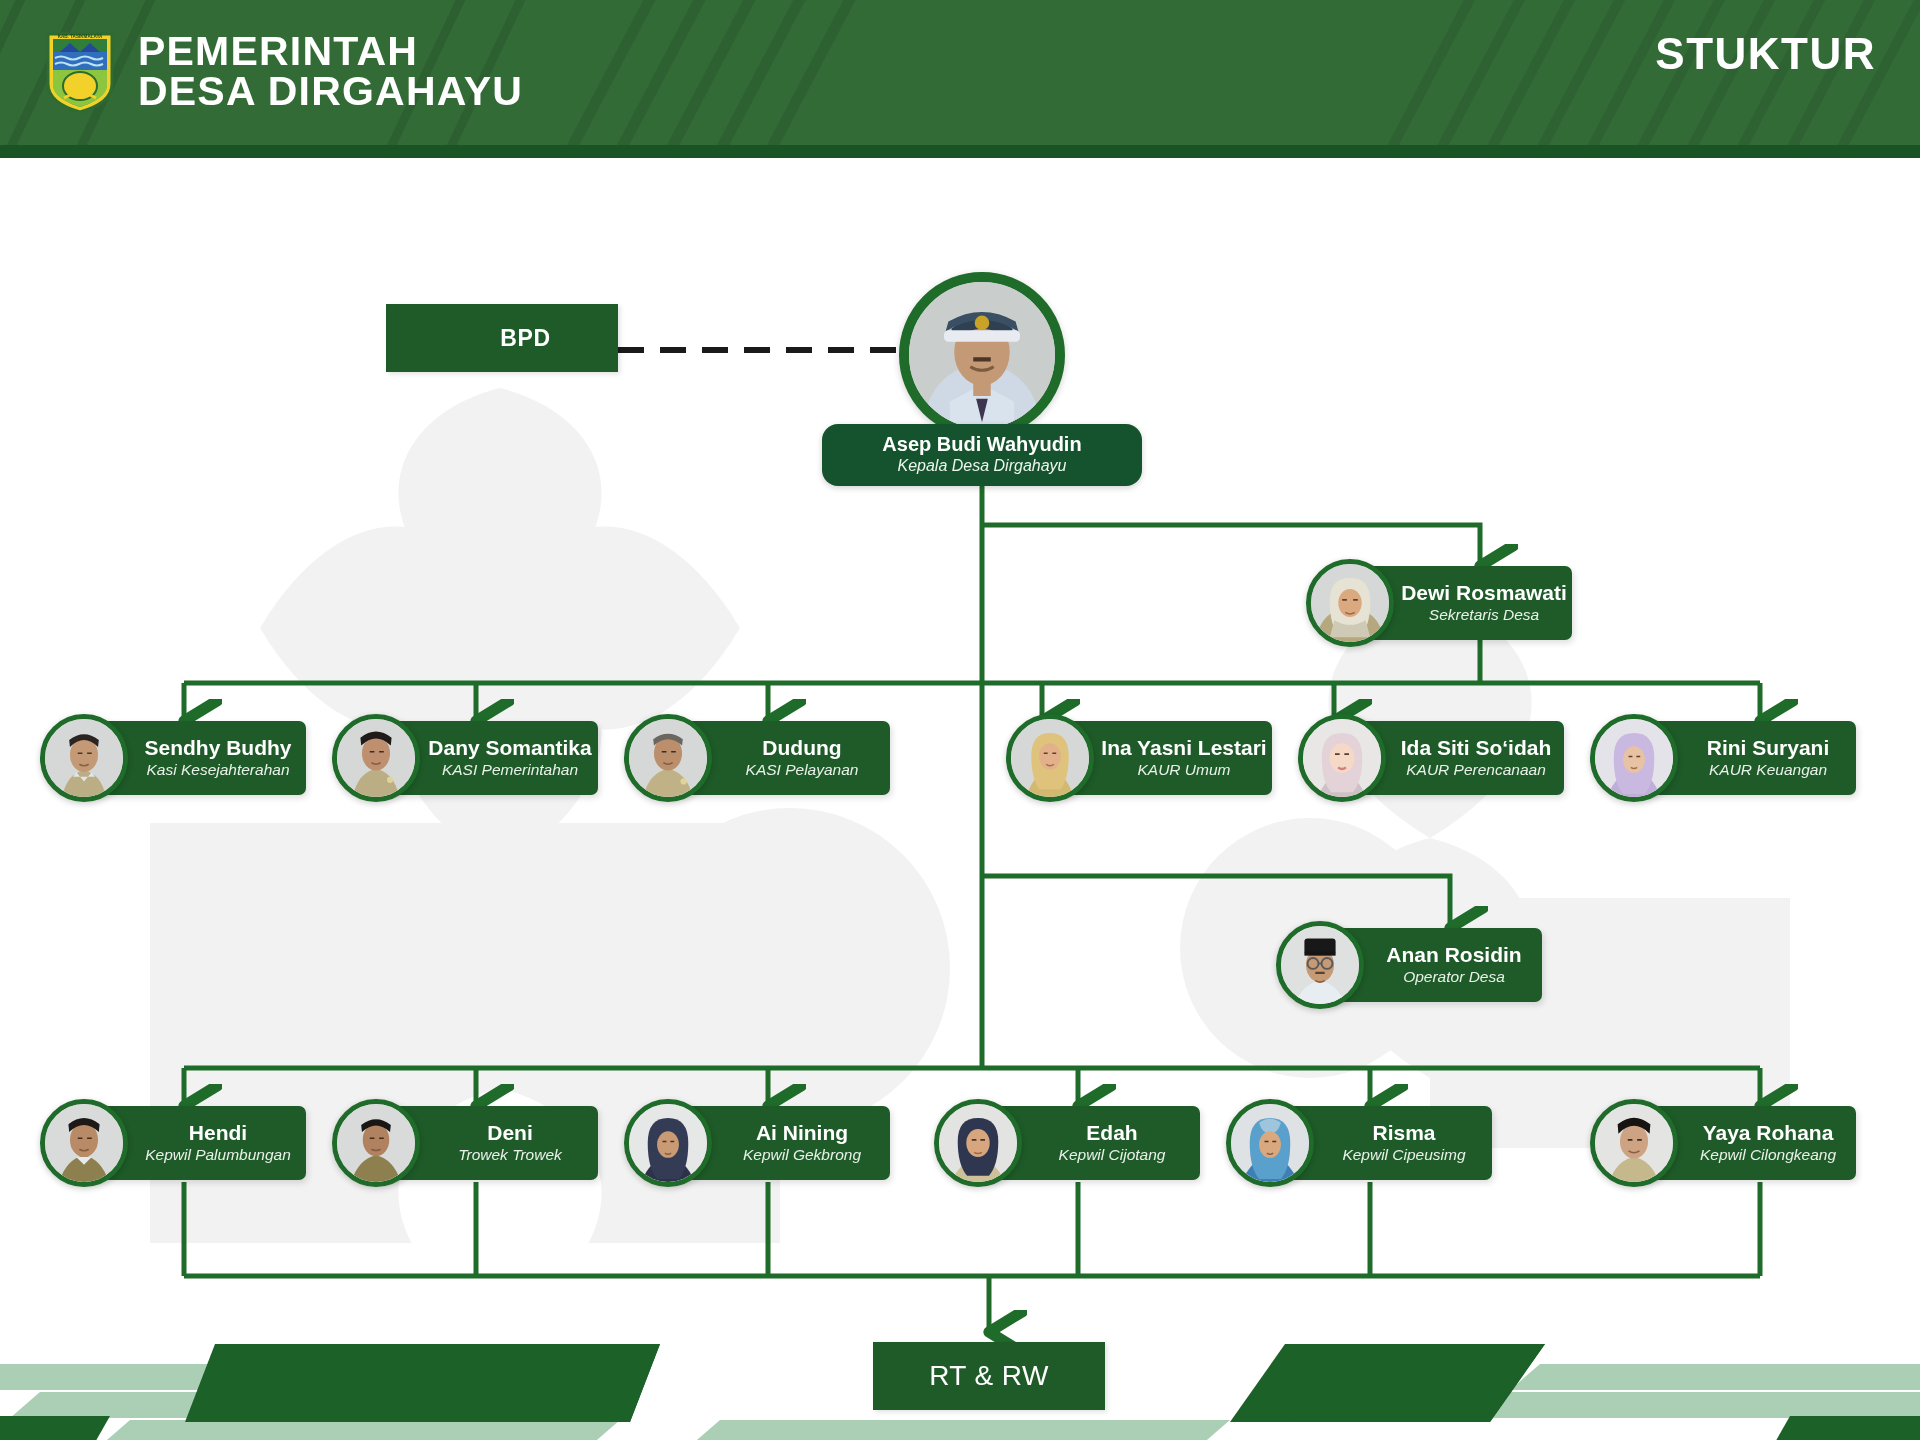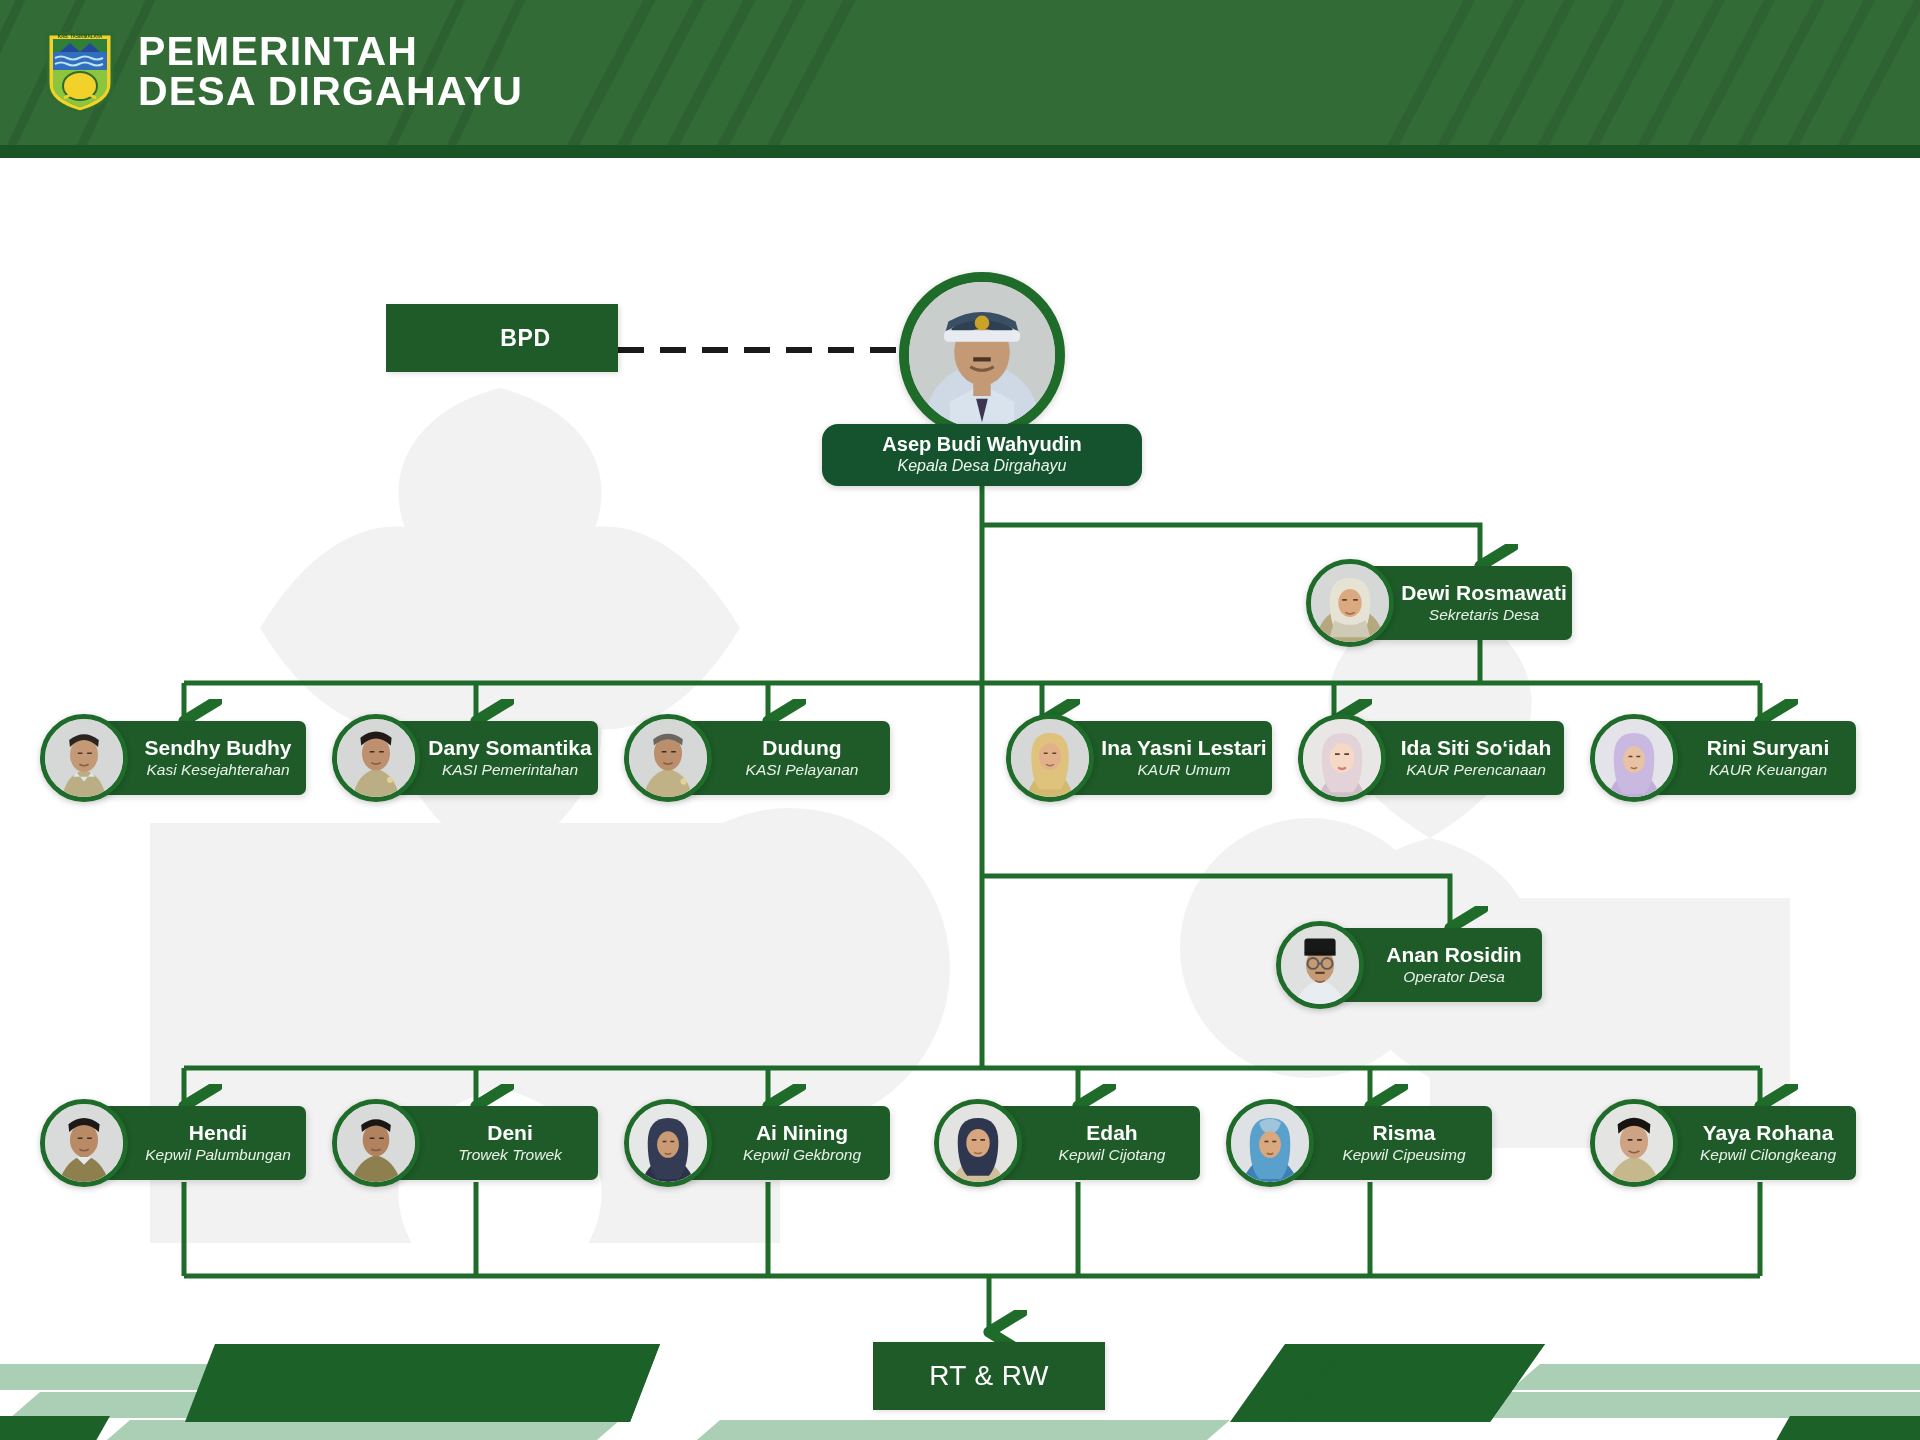--- a/index.html
+++ b/index.html
@@ -234,20 +234,21 @@
       <path d="M20 70 L36 62 L52 70" stroke="#f2d22a" stroke-width="3" fill="none"></path>
       <text x="36" y="10" font-size="4.6" font-family="'Liberation Sans',sans-serif" font-weight="700" fill="#1d4d20" text-anchor="middle">KAB. TASIKMALAYA</text>
     </svg>
     <div class="brand-text">
       <div class="brand-line1">PEMERINTAH</div>
       <div class="brand-line2">DESA DIRGAHAYU</div>
     </div>
   </div>
 
   <div class="header-title">
+    <span>STUKTUR</span>
   </div>
   <div class="header-accent"></div>
 </div>
 
 <svg class="connectors" viewBox="0 0 1920 1440" aria-hidden="true">
   <defs>
     <marker id="arw" viewBox="0 0 12 12" refX="6" refY="10" markerWidth="9" markerHeight="9" orient="auto">
       <path d="M0.5 1 L6 10 L11.5 1" fill="none" stroke="#1e6b2a" stroke-width="3" stroke-linecap="round" stroke-linejoin="round"></path>
     </marker>
   </defs>

